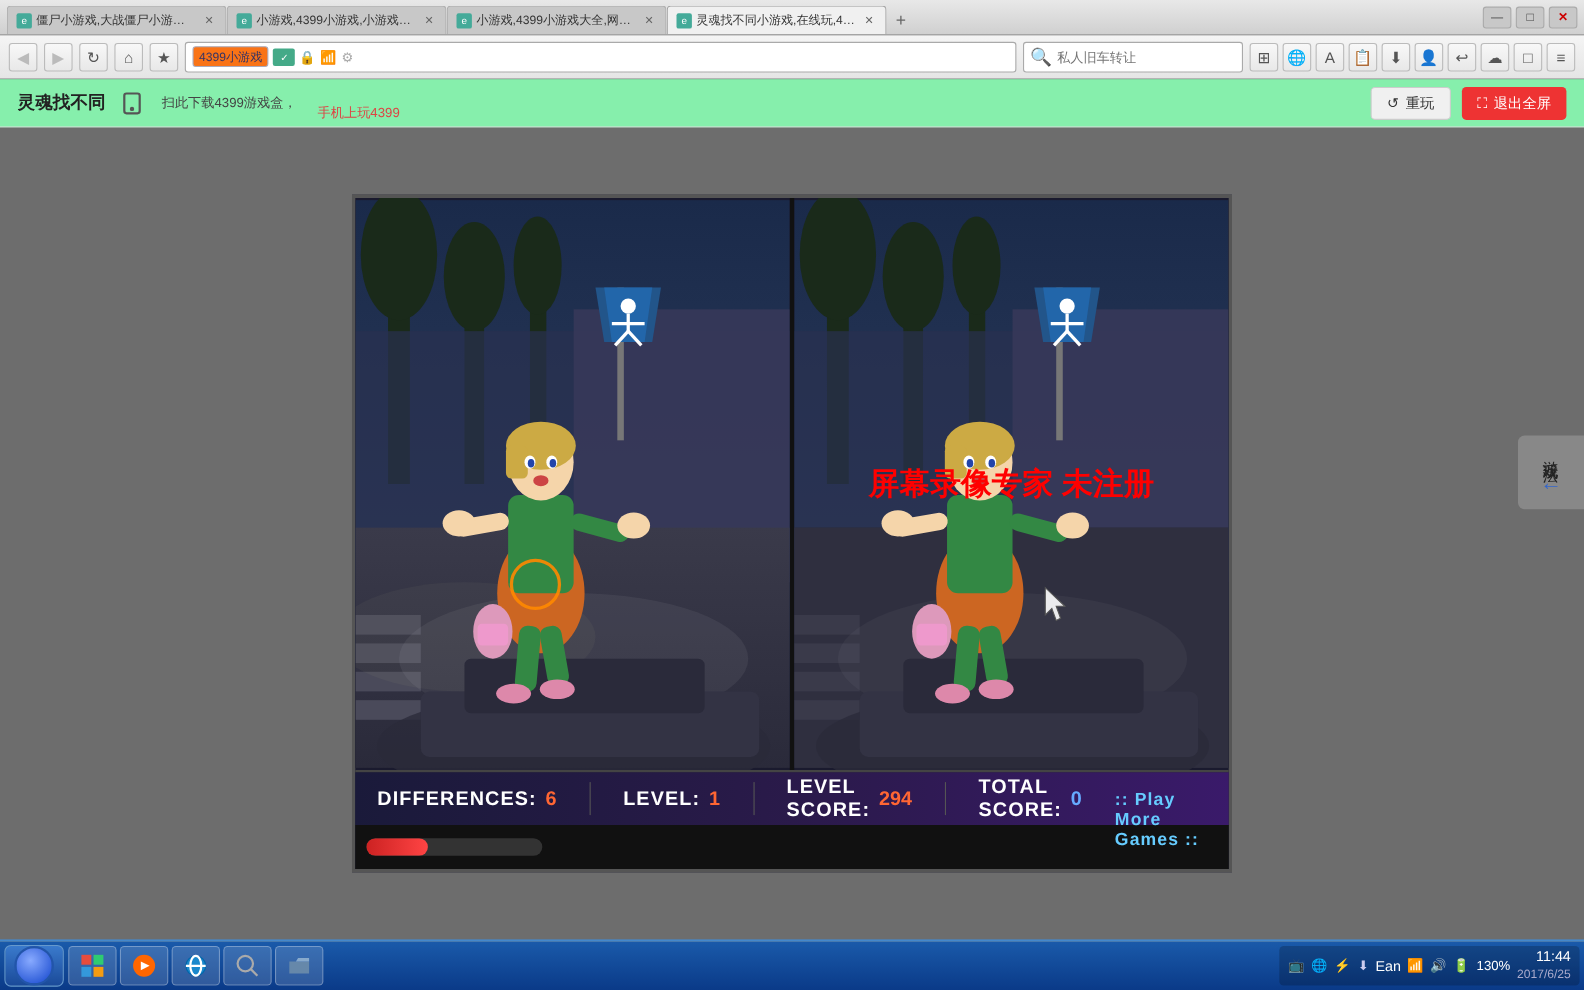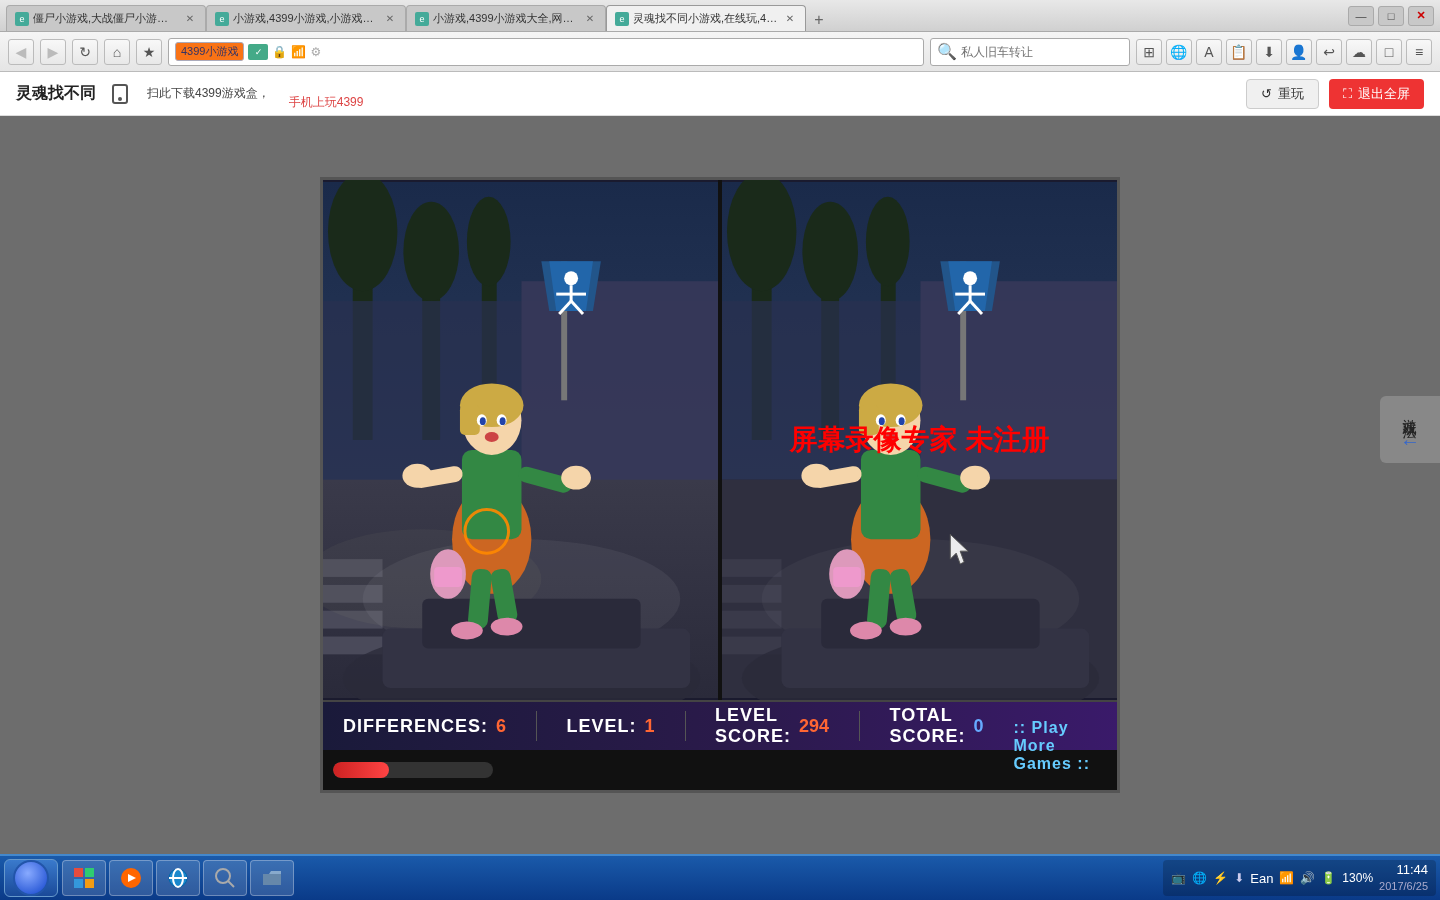--- a/index.html
+++ b/index.html
@@ -215,21 +215,21 @@
     .right-nav-btns {
       display: flex;
       gap: 4px;
       align-items: center;
     }
 
     
     #game-toolbar {
       width: 100%;
       height: 44px;
-      background: #ffffff;
+      background: #86efac;
       border-bottom: 1px solid #ddd;
       display: flex;
       align-items: center;
       padding: 0 16px;
       gap: 16px;
     }
 
     #game-title {
       font-size: 16px;
       font-weight: bold;

